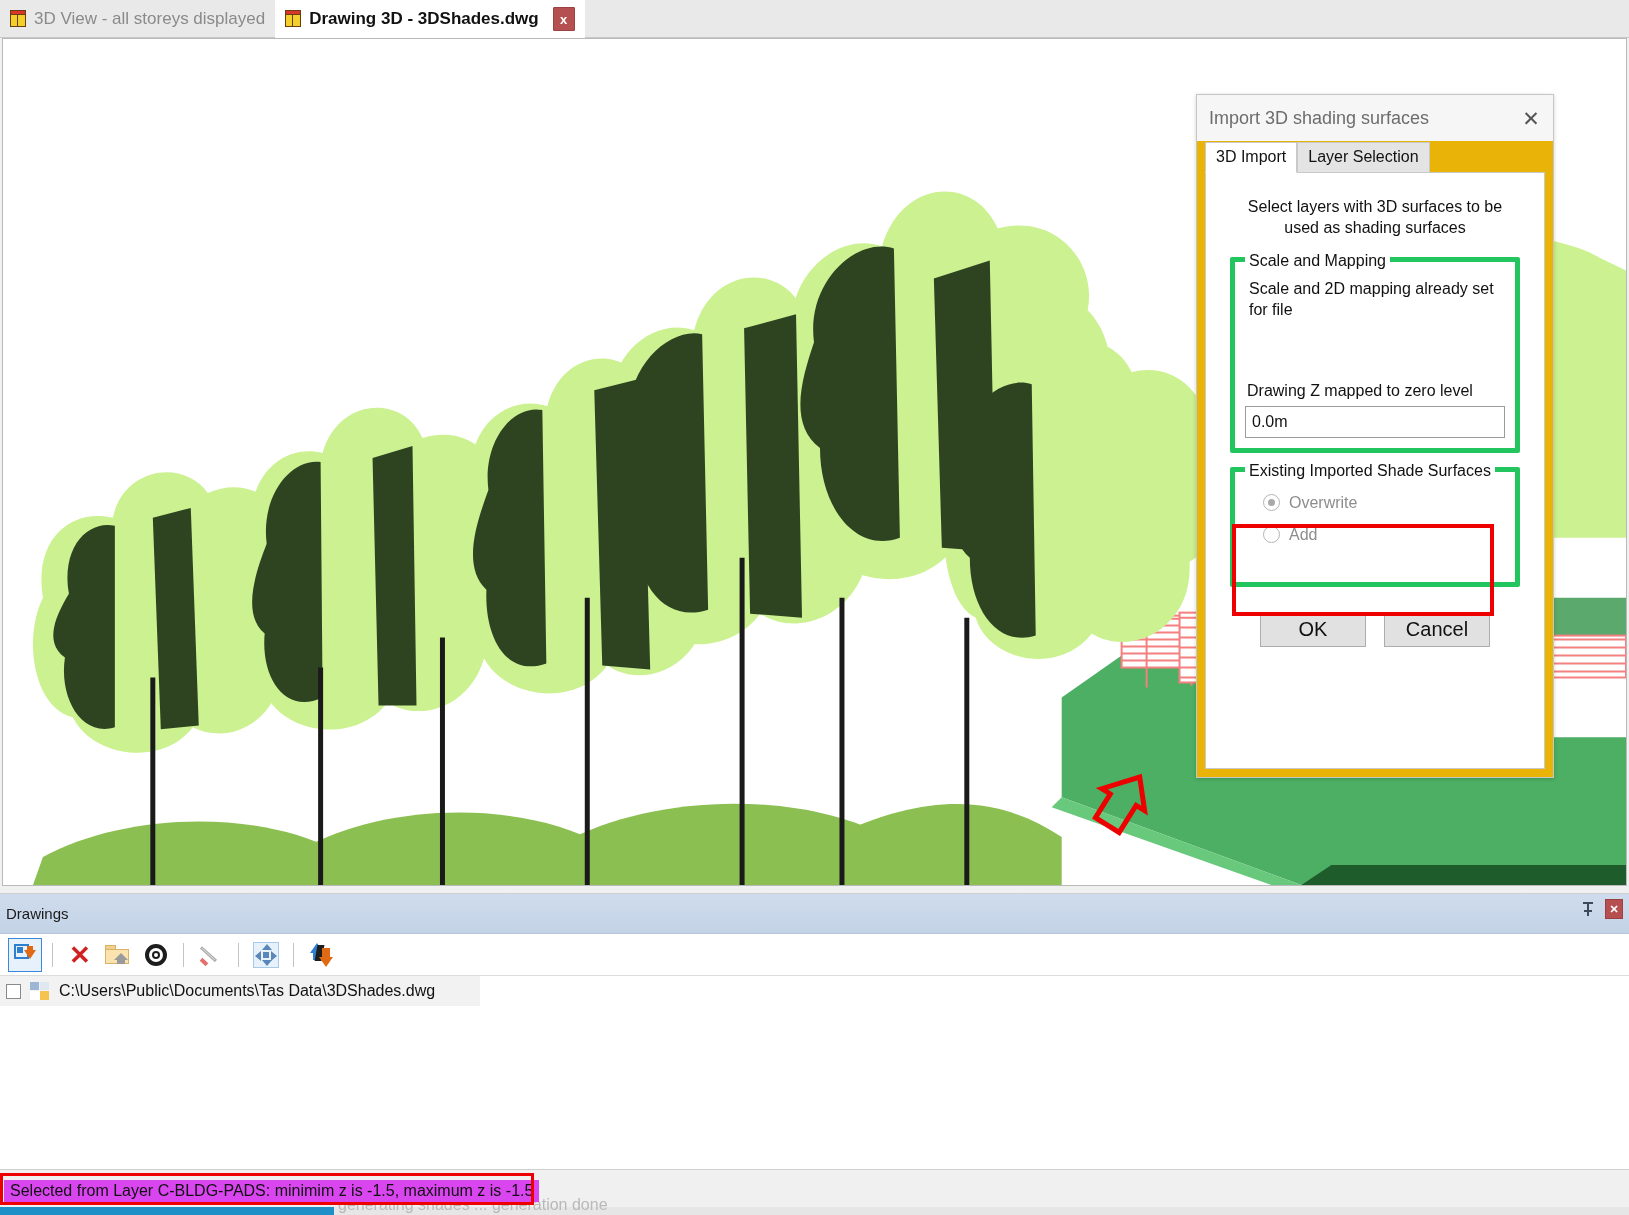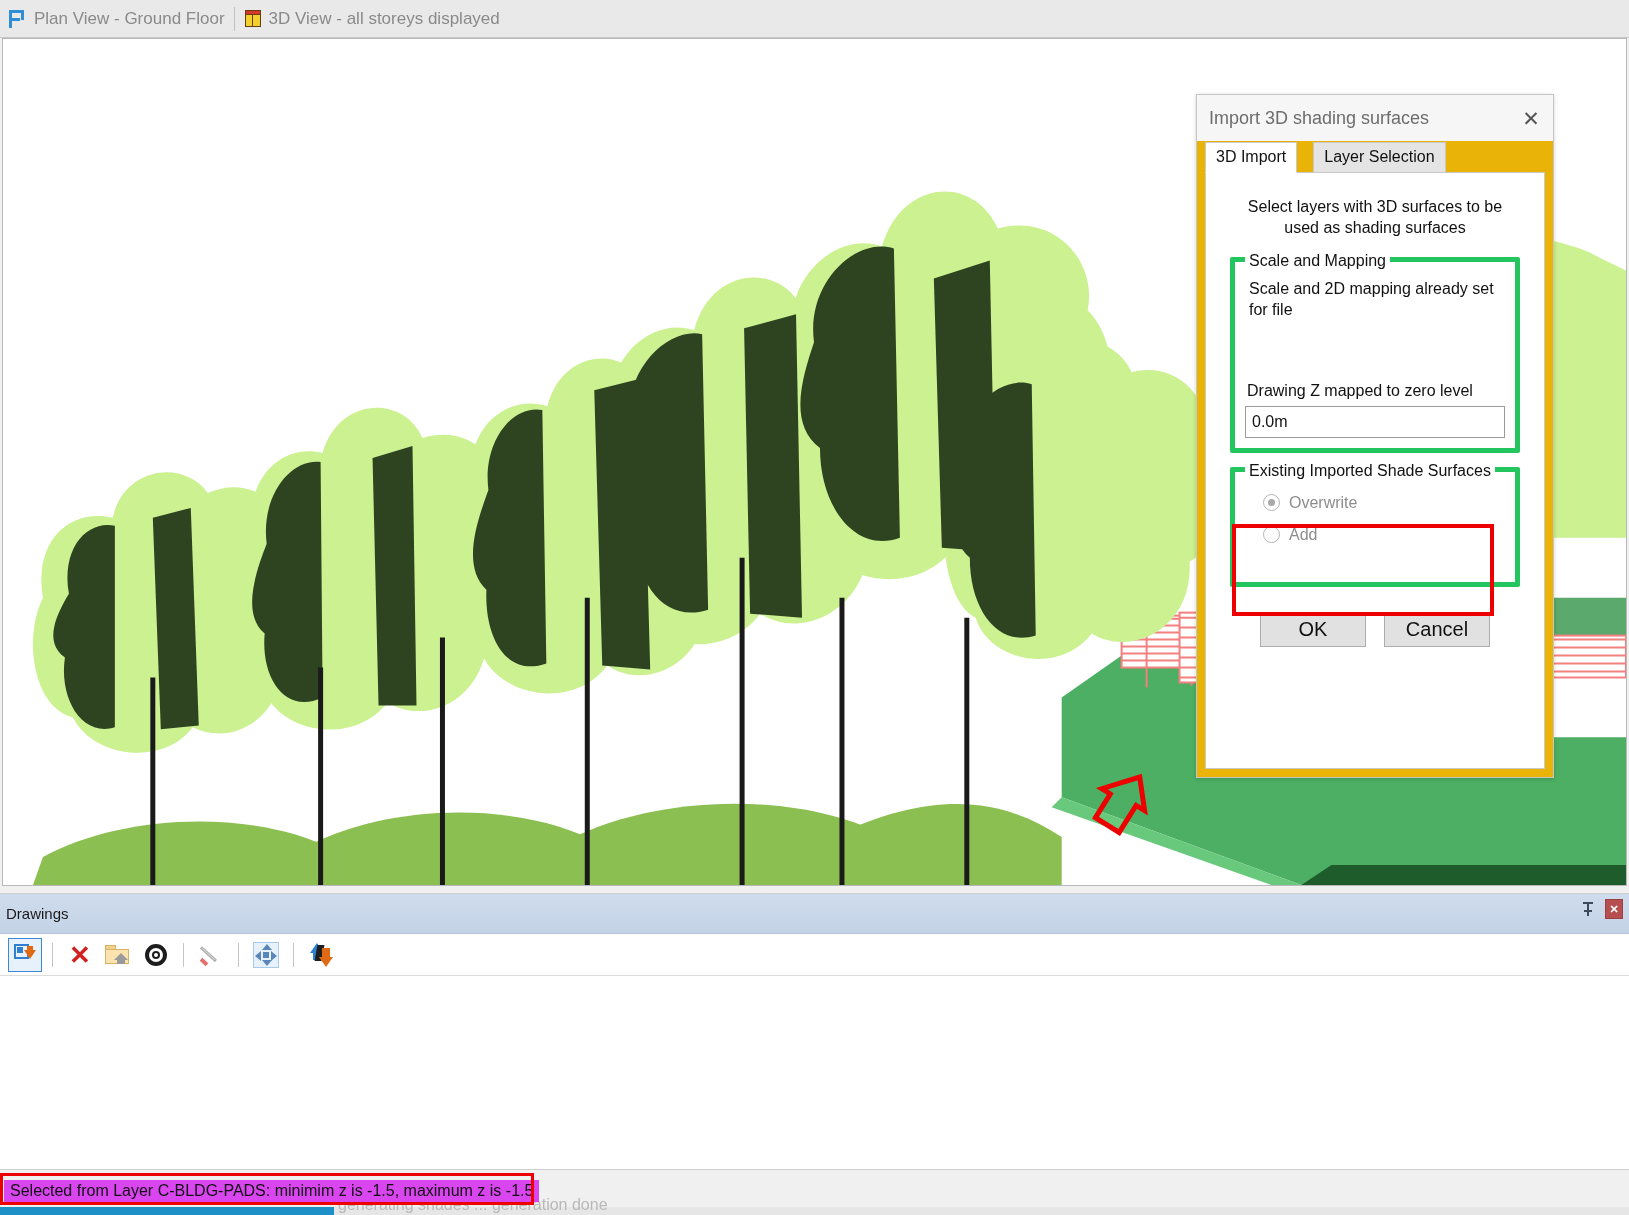--- a/index.html
+++ b/index.html
@@ -195,21 +195,21 @@
   .dlg-title .t { font-size: 18px; color: #6d6d6d; }
   .dlg-x {
     position: absolute; right: 10px; top: 11px; width: 24px; height: 24px;
     display: flex; align-items: center; justify-content: center;
     font-size: 21px; color: #555; line-height: 1;
   }
   .dlg-body { position: absolute; left: 8px; top: 46px; right: 8px; bottom: 8px; }
   .tabs-row { display: flex; align-items: flex-end; height: 32px; border-bottom: 1px solid #c9c9c9; }
   .dtab {
     font-size: 16px; color: #111; padding: 5px 10px 6px; background: #e4e4e4;
-    border: 1px solid #c9c9c9; border-bottom: none; margin-right: 16px; text-align: center;
+    border: 1px solid #c9c9c9; border-bottom: none; margin-right: 0; text-align: center;
   }
   .dtab.active { background: #ffffff; border-bottom: 1px solid #ffffff; margin-bottom: -1px; }
   .panel {
     background: #ffffff; border: 1px solid #c9c9c9; border-top: none;
     position: absolute; left: 0; right: 0; top: 32px; bottom: 0; padding: 12px 24px;
   }
   .intro { font-size: 16px; color: #111; text-align: center; line-height: 1.3; margin: 12px 6px 18px; }
   .group {
     border: 5px solid #22c55e; border-radius: 2px; position: relative;
     margin-top: 14px; padding: 16px 14px 12px;
@@ -245,36 +245,36 @@
     width: 106px; height: 34px; background: #e1e1e1; border: 1px solid #adadad;
     font-size: 20px; color: #111; display: flex; align-items: center; justify-content: center;
   }
 </style>
 </head>
 <body>
 
 <div id="app">
 
   <div class="tabbar">
-    <div class="tab sep">
-      <span class="ic-plan">
-          <i class="a"></i>
-          <i class="b"></i>
-          <i class="c"></i>
-          <i class="d"></i>
-        </span>
-      <span>Plan View - Ground Floor</span>
-    </div>
     <div class="tab">
       <span class="ic-box">
           <i class="top"></i>
           <i class="body"></i>
           <i class="edge"></i>
         </span>
       <span>3D View - all storeys displayed</span>
+    </div>
+    <div class="tab active">
+      <span class="ic-box">
+          <i class="top"></i>
+          <i class="body"></i>
+          <i class="edge"></i>
+        </span>
+      <span>Drawing 3D - 3DShades.dwg</span>
+      <span class="tab-close">x</span>
     </div>
   </div>
 
   <div class="viewport">
     <svg viewBox="0 0 1625 848" preserveAspectRatio="none">
       <rect x="0" y="0" width="1625" height="848" fill="#ffffff"></rect>
 
       <g>
         <path d="M40 820 C120 776 250 772 330 812 L340 848 L30 848 Z" fill="#8cbf52"></path>
         <path d="M300 812 C380 766 520 762 600 808 L610 848 L290 848 Z" fill="#8cbf52"></path>
@@ -465,20 +465,32 @@
         <span class="g-updown">
           <span class="u"></span>
             <span class="us"></span>
             <span class="blk"></span>
             <span class="ds"></span>
             <span class="d"></span>
         </span>
       </div>
     </div>
 
+    <div class="dock-list">
+      <div class="list-row">
+        <span class="row-check"></span>
+        <span class="ic-dwg">
+            <i class="p1"></i>
+            <i class="p2"></i>
+            <i class="p3"></i>
+            <i class="p4"></i>
+          </span>
+        <span>C:\Users\Public\Documents\Tas Data\3DShades.dwg</span>
+      </div>
+    </div>
   </div>
 
   <div class="statusbar"></div>
   <div class="status-progress-track"></div>
   <div class="status-progress"></div>
   <div class="status-ghost">generating shades ... generation done</div>
   <div class="status-msg">Selected from Layer C-BLDG-PADS: minimim z is -1.5, maximum z is -1.5</div>
   <div class="status-hl"></div>
 
 </div>

